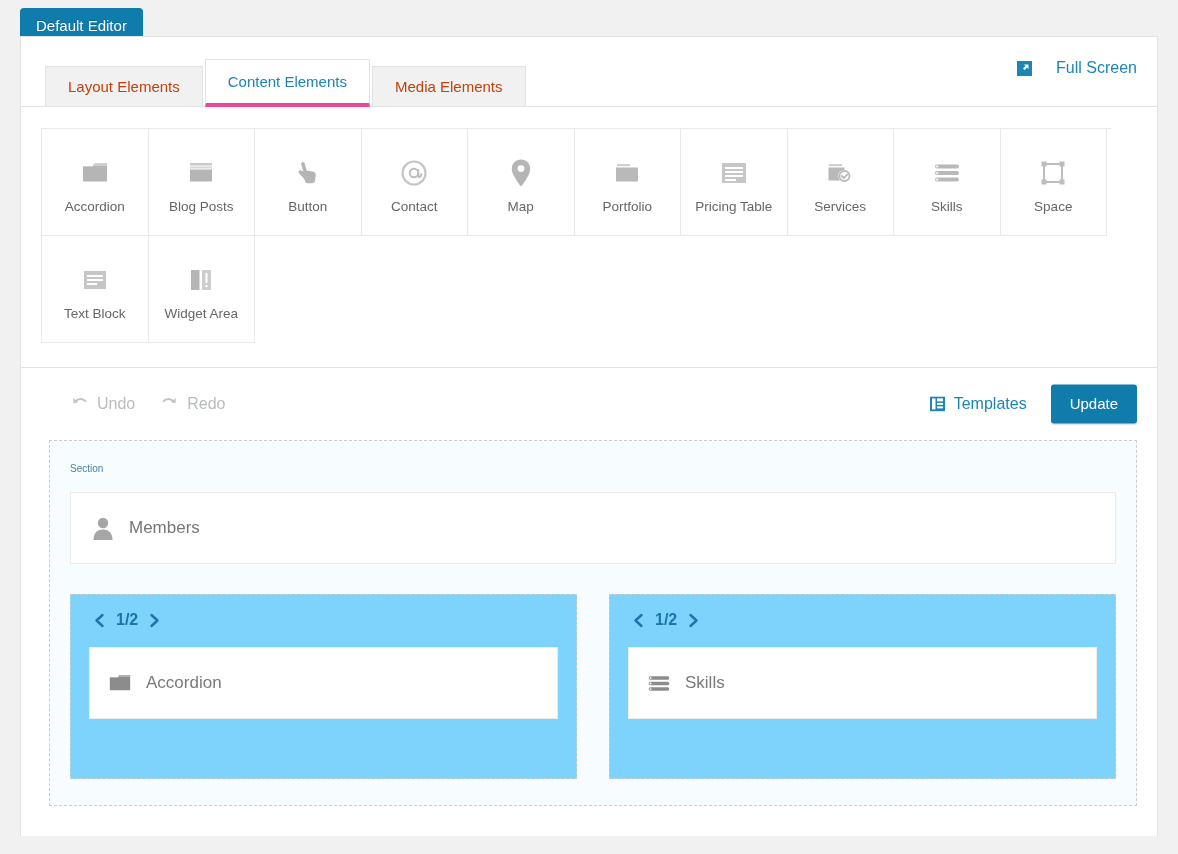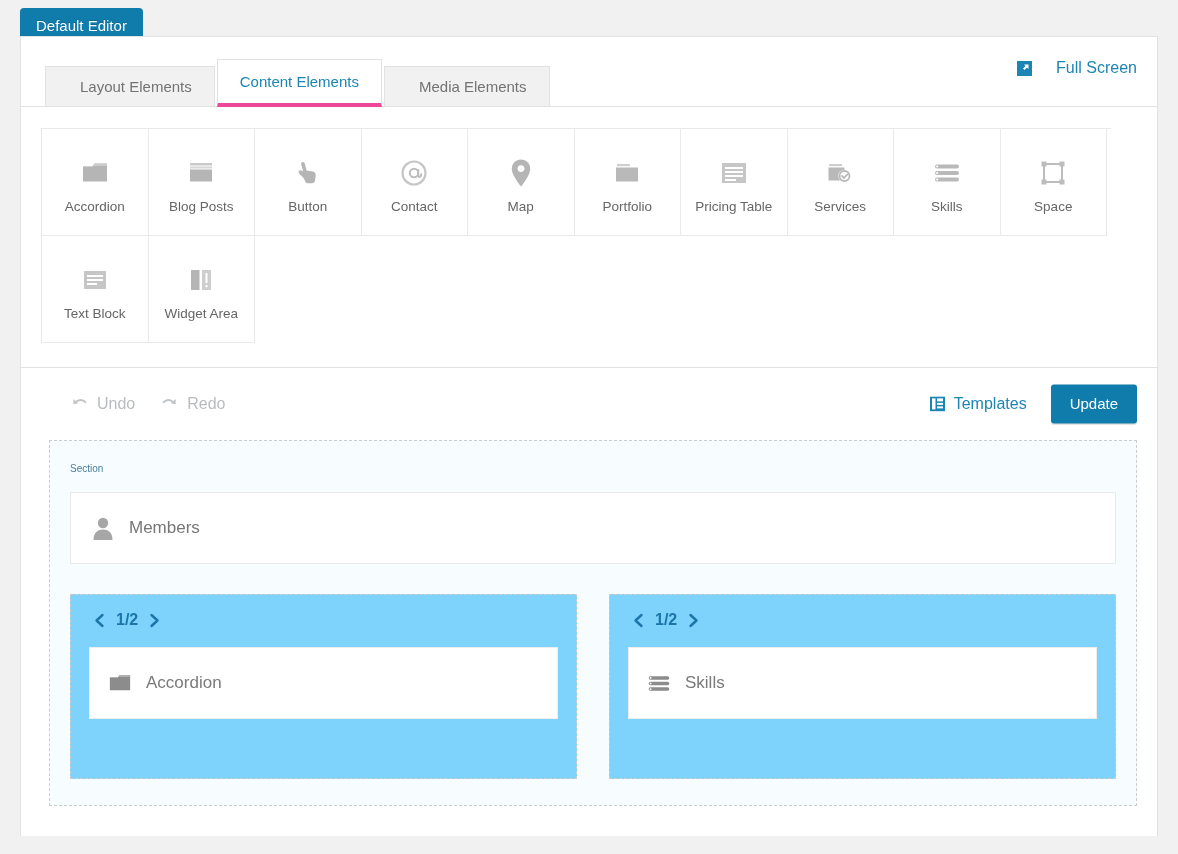--- a/index.html
+++ b/index.html
@@ -53,25 +53,25 @@
   }
   .tab-strip {
     position: absolute;
     left: 24px;
     bottom: -1px;
     display: flex;
     align-items: flex-end;
   }
   .tab {
     font-size: 15px;
-    color: #737373;
+    color: #c2410c;
     background: #f1f1f1;
     border: 1px solid #e2e2e2;
     border-bottom: 1px solid #e2e2e2;
-    padding: 11px 22px 10px 34px;
+    padding: 11px 22px 10px 22px;
     margin-right: 2px;
     cursor: pointer;
     white-space: nowrap;
     line-height: 1.2;
   }
   .tab.active {
     background: #ffffff;
     color: #1c85b4;
     border-bottom: 4px solid #ec4899;
     padding: 13px 22px 12px 22px;
@@ -132,21 +132,21 @@
   
   .action-bar {
     position: relative;
     height: 72px;
     padding: 0 20px;
     display: flex;
     align-items: center;
   }
   .history-group { display: flex; align-items: center; gap: 26px; margin-left: 30px;}
   .history-btn {
-    display: flex; align-items: center; gap: 9px;
+    display: flex; gap: 9px;
     color: #b9bcbe; font-size: 16px; cursor: default;
   }
   .action-right {
     position: absolute; right: 20px; top: 50%;
     transform: translateY(-50%);
     display: flex; align-items: center; gap: 24px;
   }
   .templates-btn {
     display: flex; align-items: center; gap: 9px;
     color: #1c85b4; font-size: 16px; cursor: pointer;

